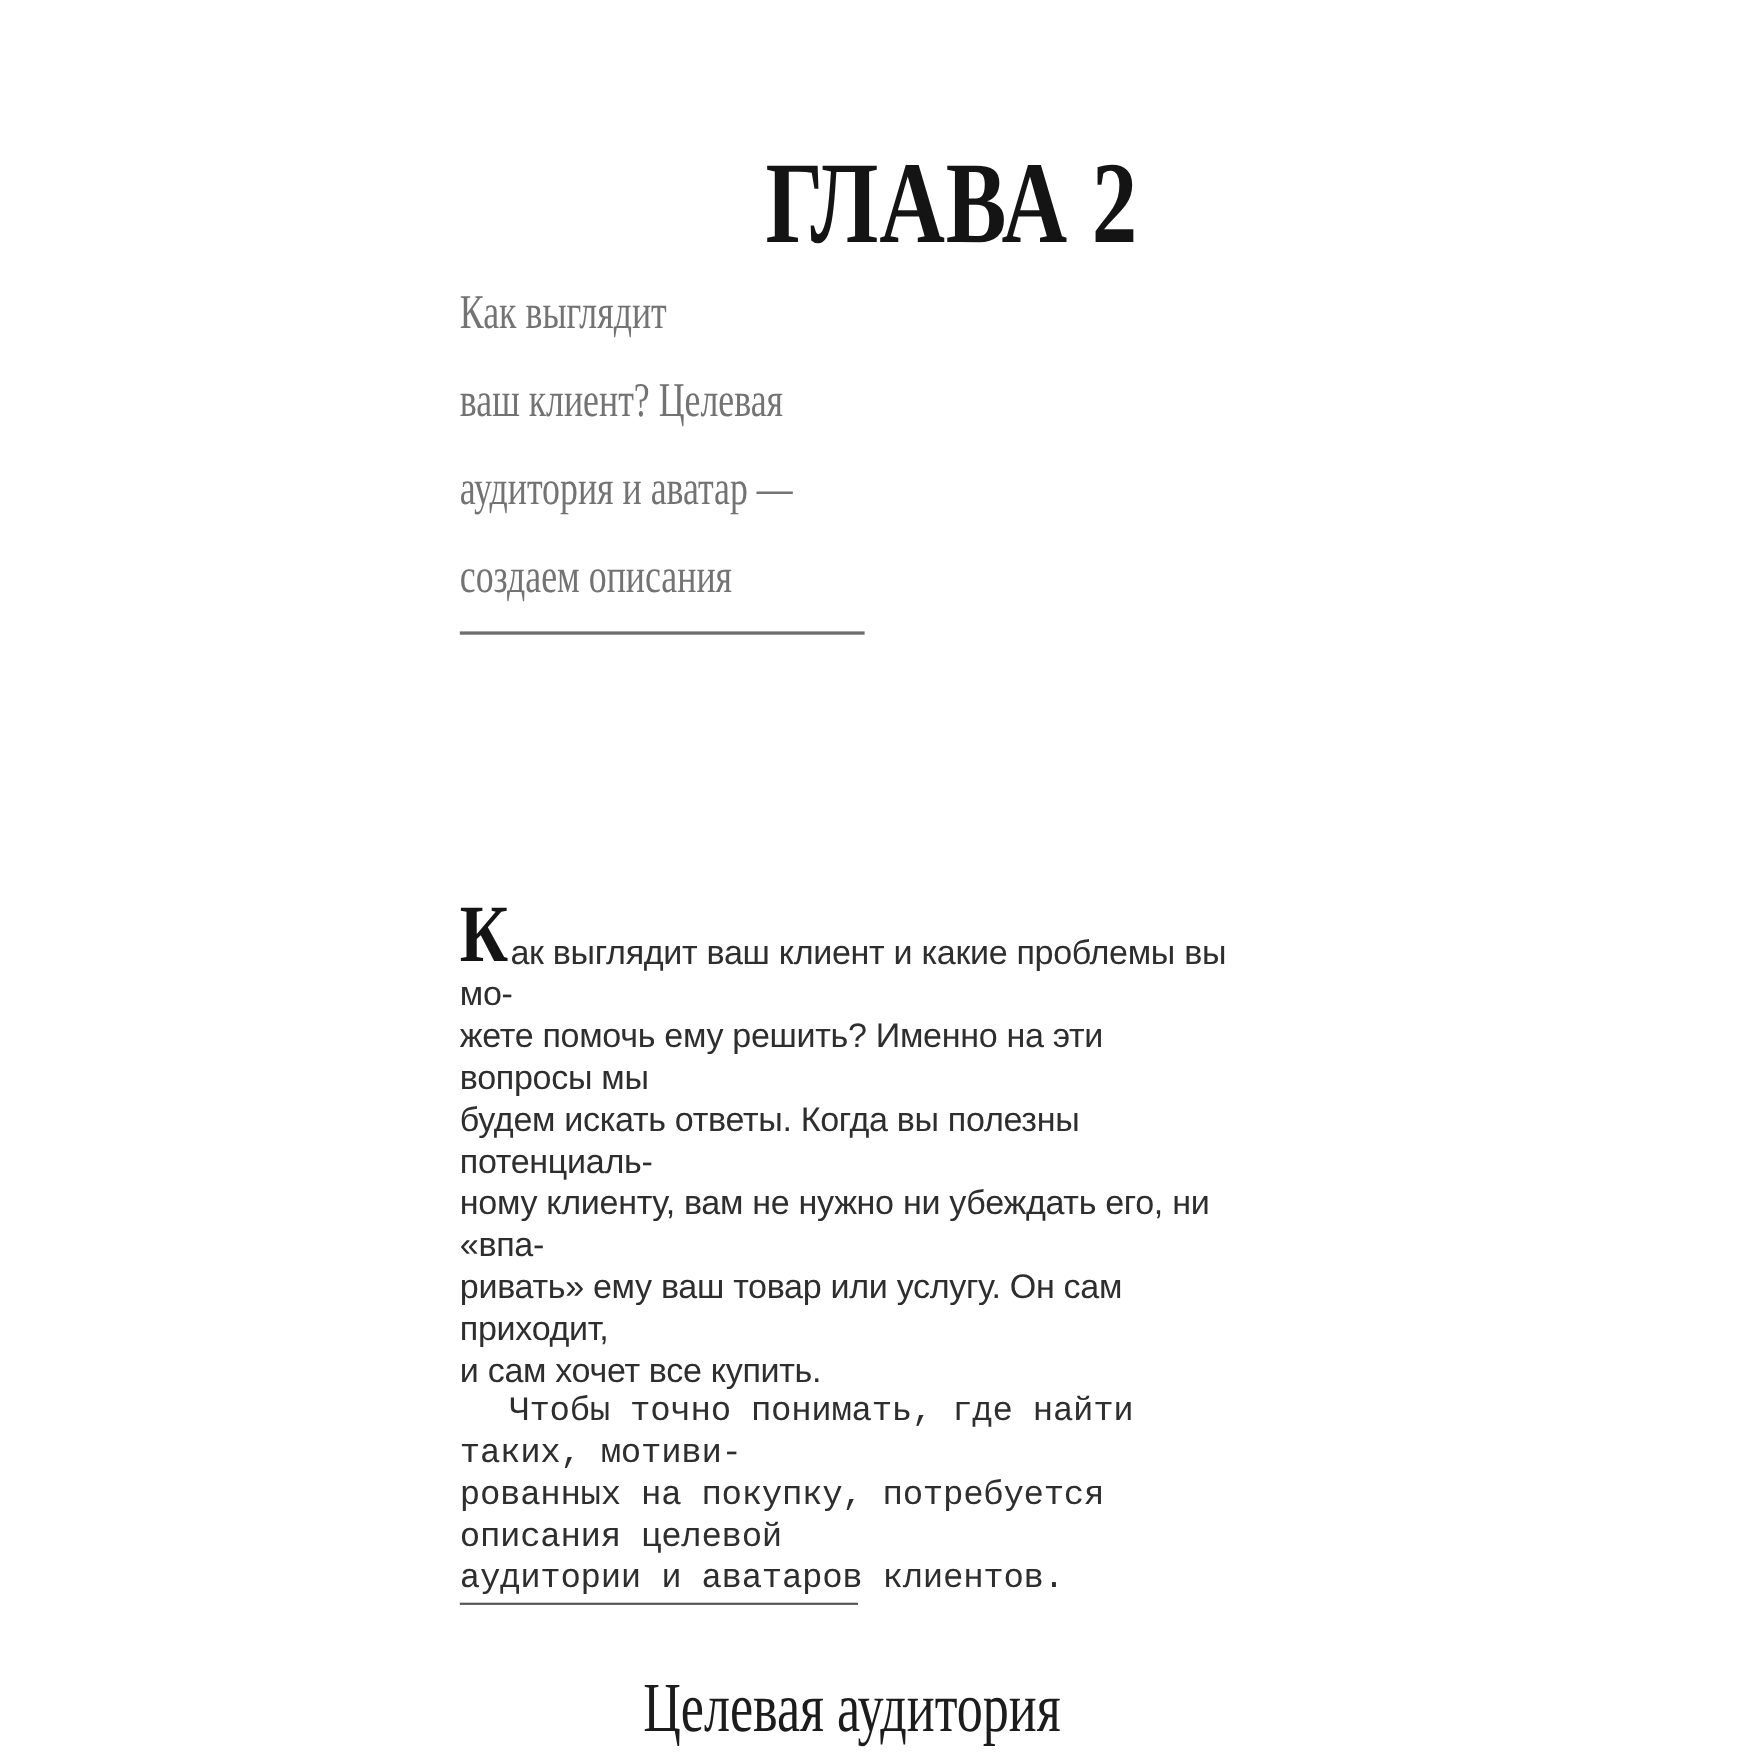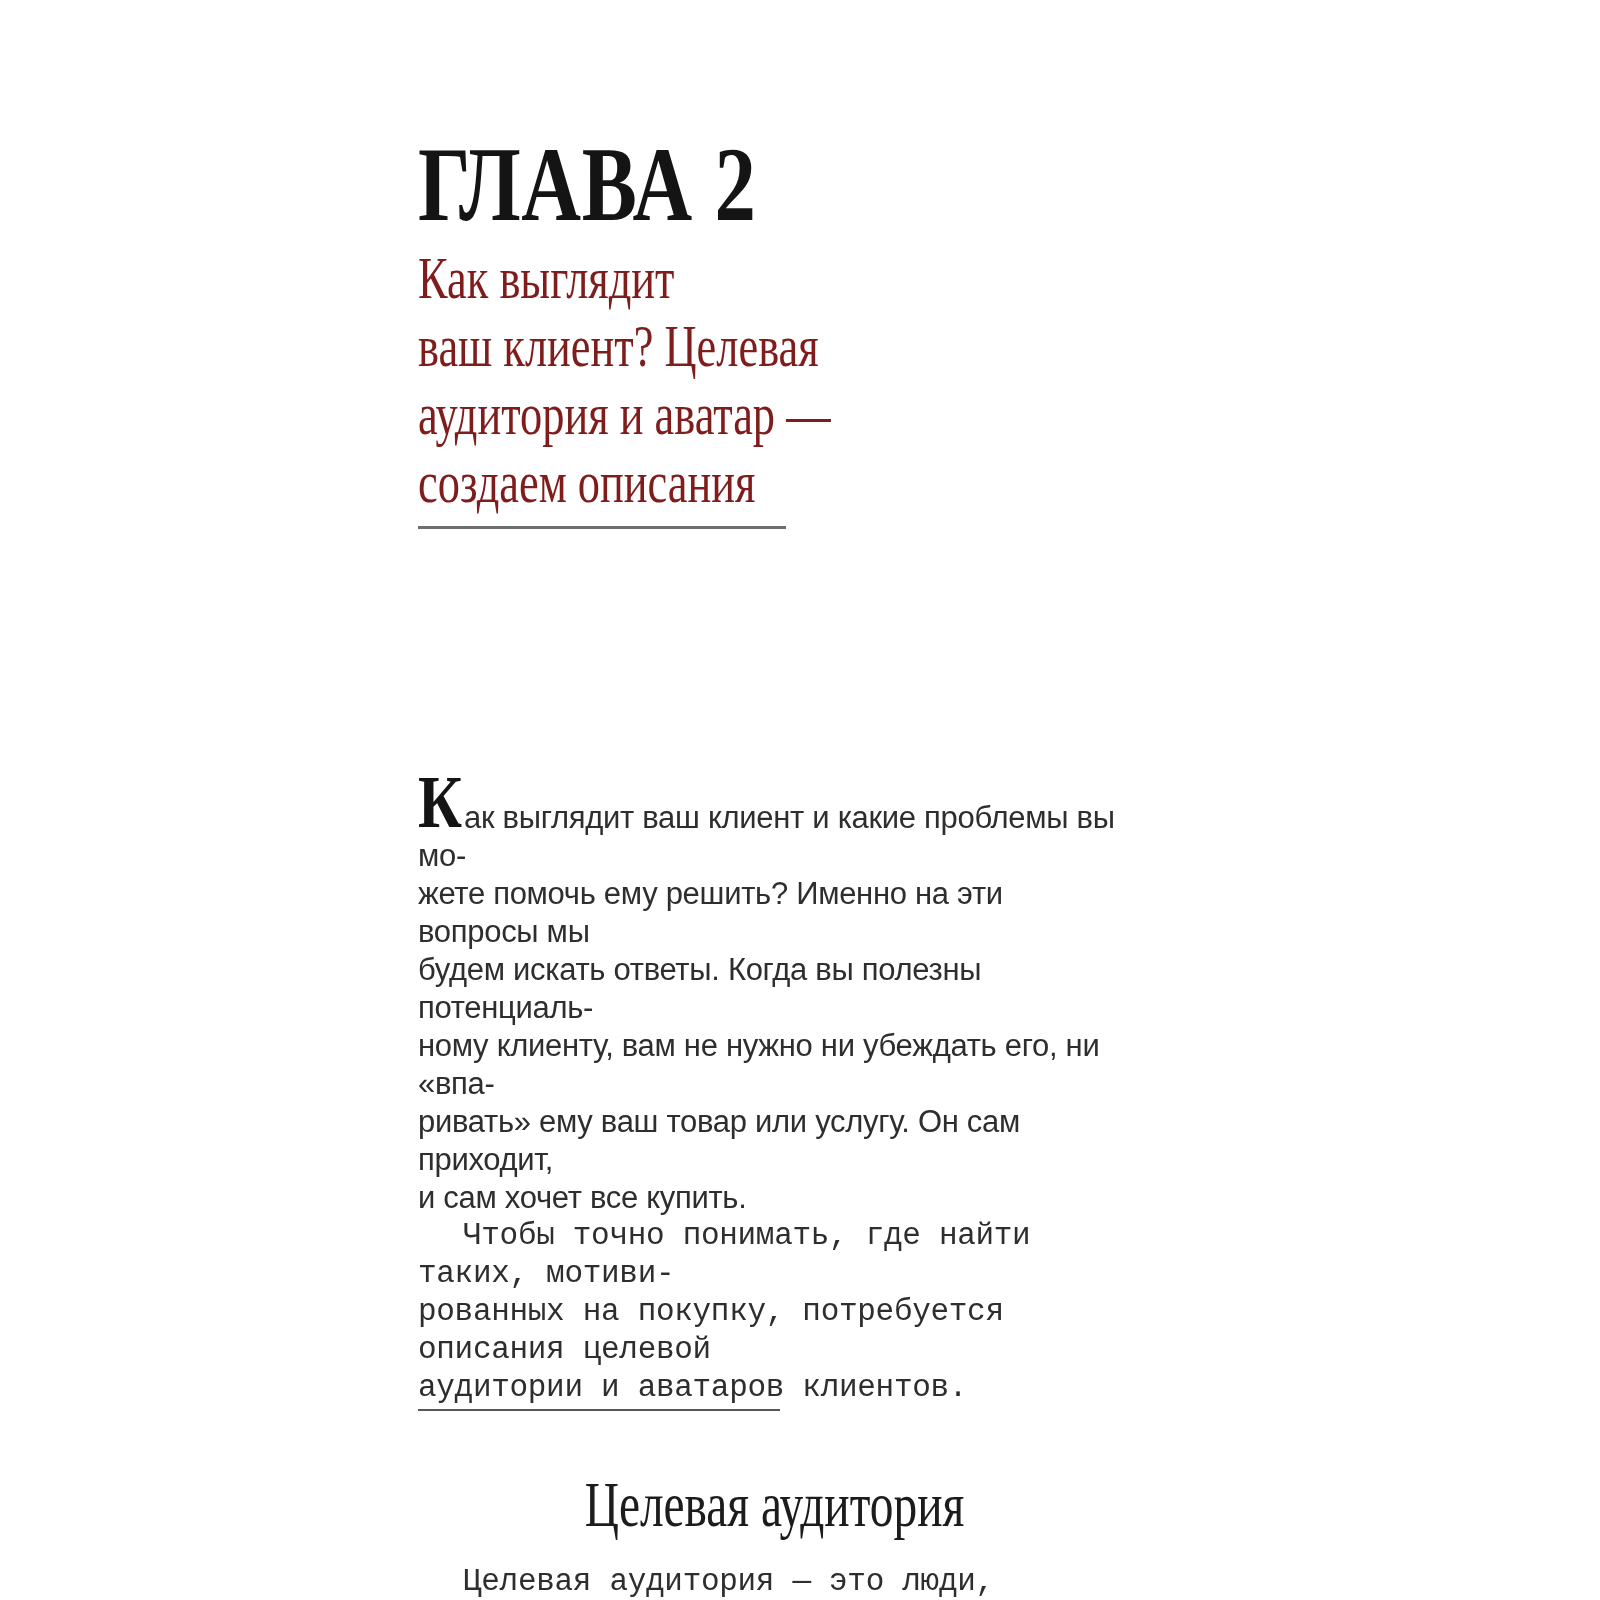--- a/index.html
+++ b/index.html
@@ -24,35 +24,36 @@
   }
   
   .chapter-number {
     margin: 0;
     font-family: "Liberation Serif", serif;
     font-weight: 700;
     font-size: 106px;
     line-height: 90px;
     color: #141414;
     white-space: nowrap;
+    text-align: right;
   }
   .chapter-number .squeeze {
     display: inline-block;
     transform: scaleX(0.78);
     transform-origin: left center;
     letter-spacing: 1px;
   }
   
   .chapter-title {
     margin: 14px 0 0 0;
     font-family: "Liberation Serif", serif;
     font-weight: 400;
-    font-size: 60px;
-    line-height: 68px;
-    color: #7f1d1d;
+    font-size: 44px;
+    line-height: 80px;
+    color: #737373;
   }
   .chapter-title .squeeze {
     display: inline-block;
     transform: scaleX(0.74);
     transform-origin: left top;
     white-space: pre-line;
   }
   .rule {
     border: 0;
     border-top: 3px solid #6e6e6e;

